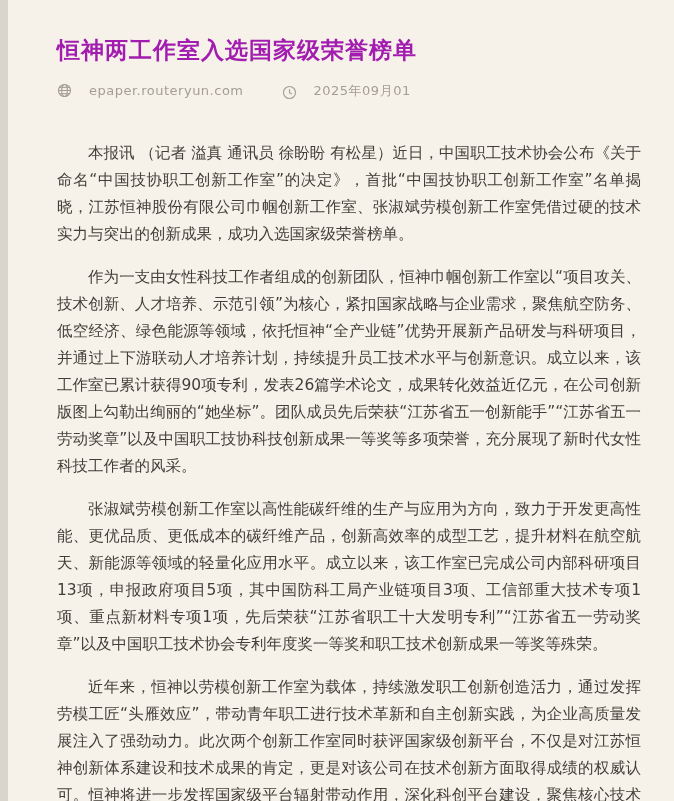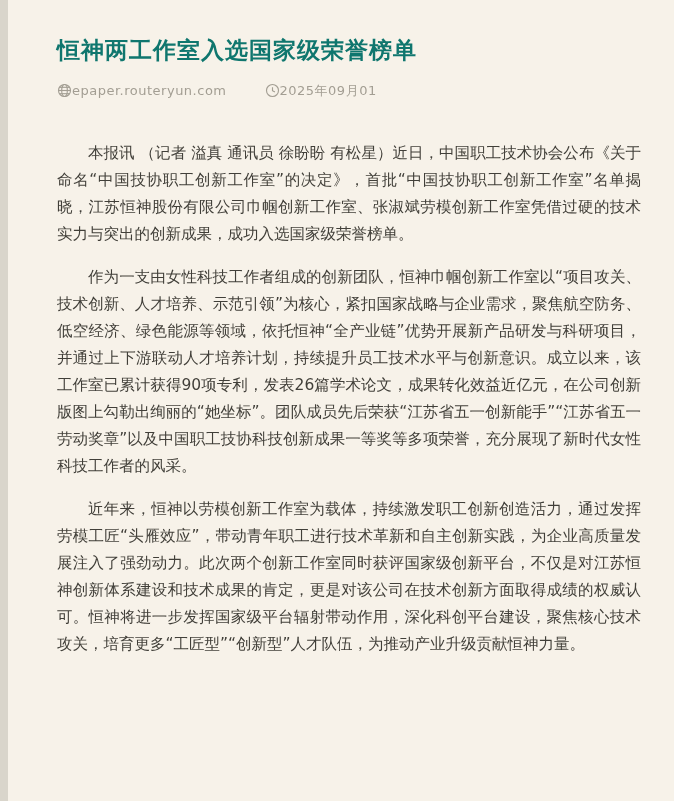--- a/index.html
+++ b/index.html
@@ -23,39 +23,39 @@
   .card {
     position: absolute;
     left: 8px; top: 0;
     width: 666px;
     height: 801px;
     background: #f7f2e9;
     box-sizing: border-box;
     padding: 30px 26px 30px 49px;
   }
   .title {
-    color: #0f766e;
+    color: #a21caf;
     font-size: 23px;
     font-weight: 700;
     letter-spacing: 1px;
     margin: 6px 0 0 0;
     line-height: 1.3;
   }
   .meta-row {
     display: flex;
     align-items: center;
     gap: 38px;
     margin-top: 16px;
     color: #a39e93;
     font-size: 13px;
   }
   .meta-item {
     display: flex;
-    align-items: center;
-    gap: 0;
+    align-items: flex-end;
+    gap: 17px;
     letter-spacing: 0.5px;
   }
   .meta-item svg {
     display: block;
     stroke: #a39e93;
   }
   .article {
     margin-top: 40px;
     width: 584px;
     color: #413f39;
@@ -97,17 +97,18 @@
             <polyline points="8,4.4 8,8.2 10.6,9.6"></polyline>
           </svg>
         </span>
         <span>2025年09月01</span>
       </div>
     </div>
 
     <div class="article">
       <p>本报讯 （记者 溢真 通讯员 徐盼盼 有松星）近日，中国职工技术协会公布《关于命名“中国技协职工创新工作室”的决定》，首批“中国技协职工创新工作室”名单揭晓，江苏恒神股份有限公司巾帼创新工作室、张淑斌劳模创新工作室凭借过硬的技术实力与突出的创新成果，成功入选国家级荣誉榜单。</p>
       <p>作为一支由女性科技工作者组成的创新团队，恒神巾帼创新工作室以“项目攻关、技术创新、人才培养、示范引领”为核心，紧扣国家战略与企业需求，聚焦航空防务、低空经济、绿色能源等领域，依托恒神“全产业链”优势开展新产品研发与科研项目，并通过上下游联动人才培养计划，持续提升员工技术水平与创新意识。成立以来，该工作室已累计获得90项专利，发表26篇学术论文，成果转化效益近亿元，在公司创新版图上勾勒出绚丽的“她坐标”。团队成员先后荣获“江苏省五一创新能手”“江苏省五一劳动奖章”以及中国职工技协科技创新成果一等奖等多项荣誉，充分展现了新时代女性科技工作者的风采。</p>
+      <p>张淑斌劳模创新工作室以高性能碳纤维的生产与应用为方向，致力于开发更高性能、更优品质、更低成本的碳纤维产品，创新高效率的成型工艺，提升材料在航空航天、新能源等领域的轻量化应用水平。成立以来，该工作室已完成公司内部科研项目13项，申报政府项目5项，其中国防科工局产业链项目3项、工信部重大技术专项1项、重点新材料专项1项，先后荣获“江苏省职工十大发明专利”“江苏省五一劳动奖章”以及中国职工技术协会专利年度奖一等奖和职工技术创新成果一等奖等殊荣。</p>
       <p>近年来，恒神以劳模创新工作室为载体，持续激发职工创新创造活力，通过发挥劳模工匠“头雁效应”，带动青年职工进行技术革新和自主创新实践，为企业高质量发展注入了强劲动力。此次两个创新工作室同时获评国家级创新平台，不仅是对江苏恒神创新体系建设和技术成果的肯定，更是对该公司在技术创新方面取得成绩的权威认可。恒神将进一步发挥国家级平台辐射带动作用，深化科创平台建设，聚焦核心技术攻关，培育更多“工匠型”“创新型”人才队伍，为推动产业升级贡献恒神力量。</p>
     </div>
 
   </div>
 </div>
 
 </body></html>

